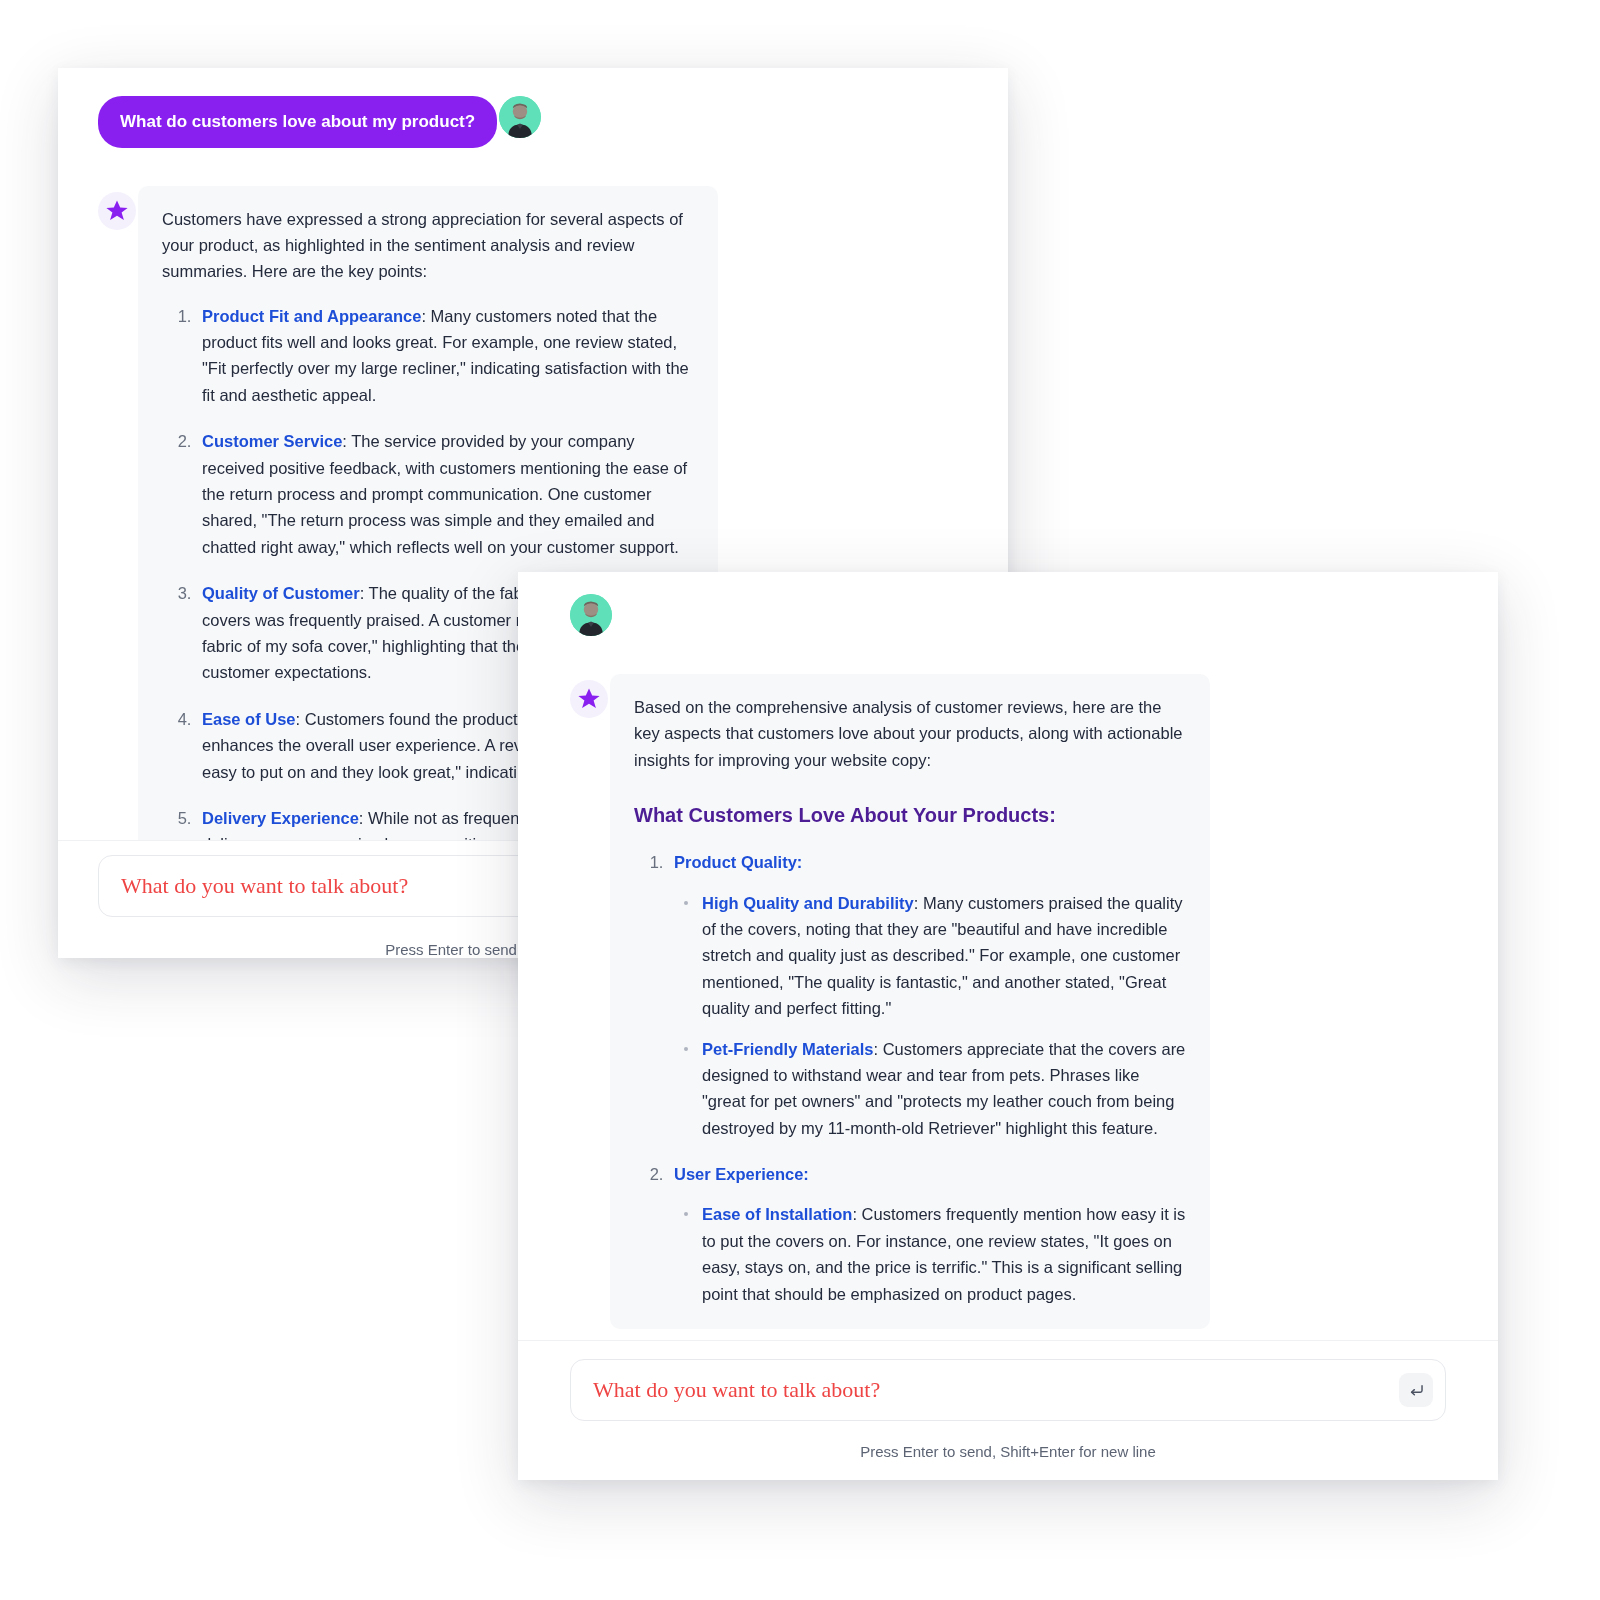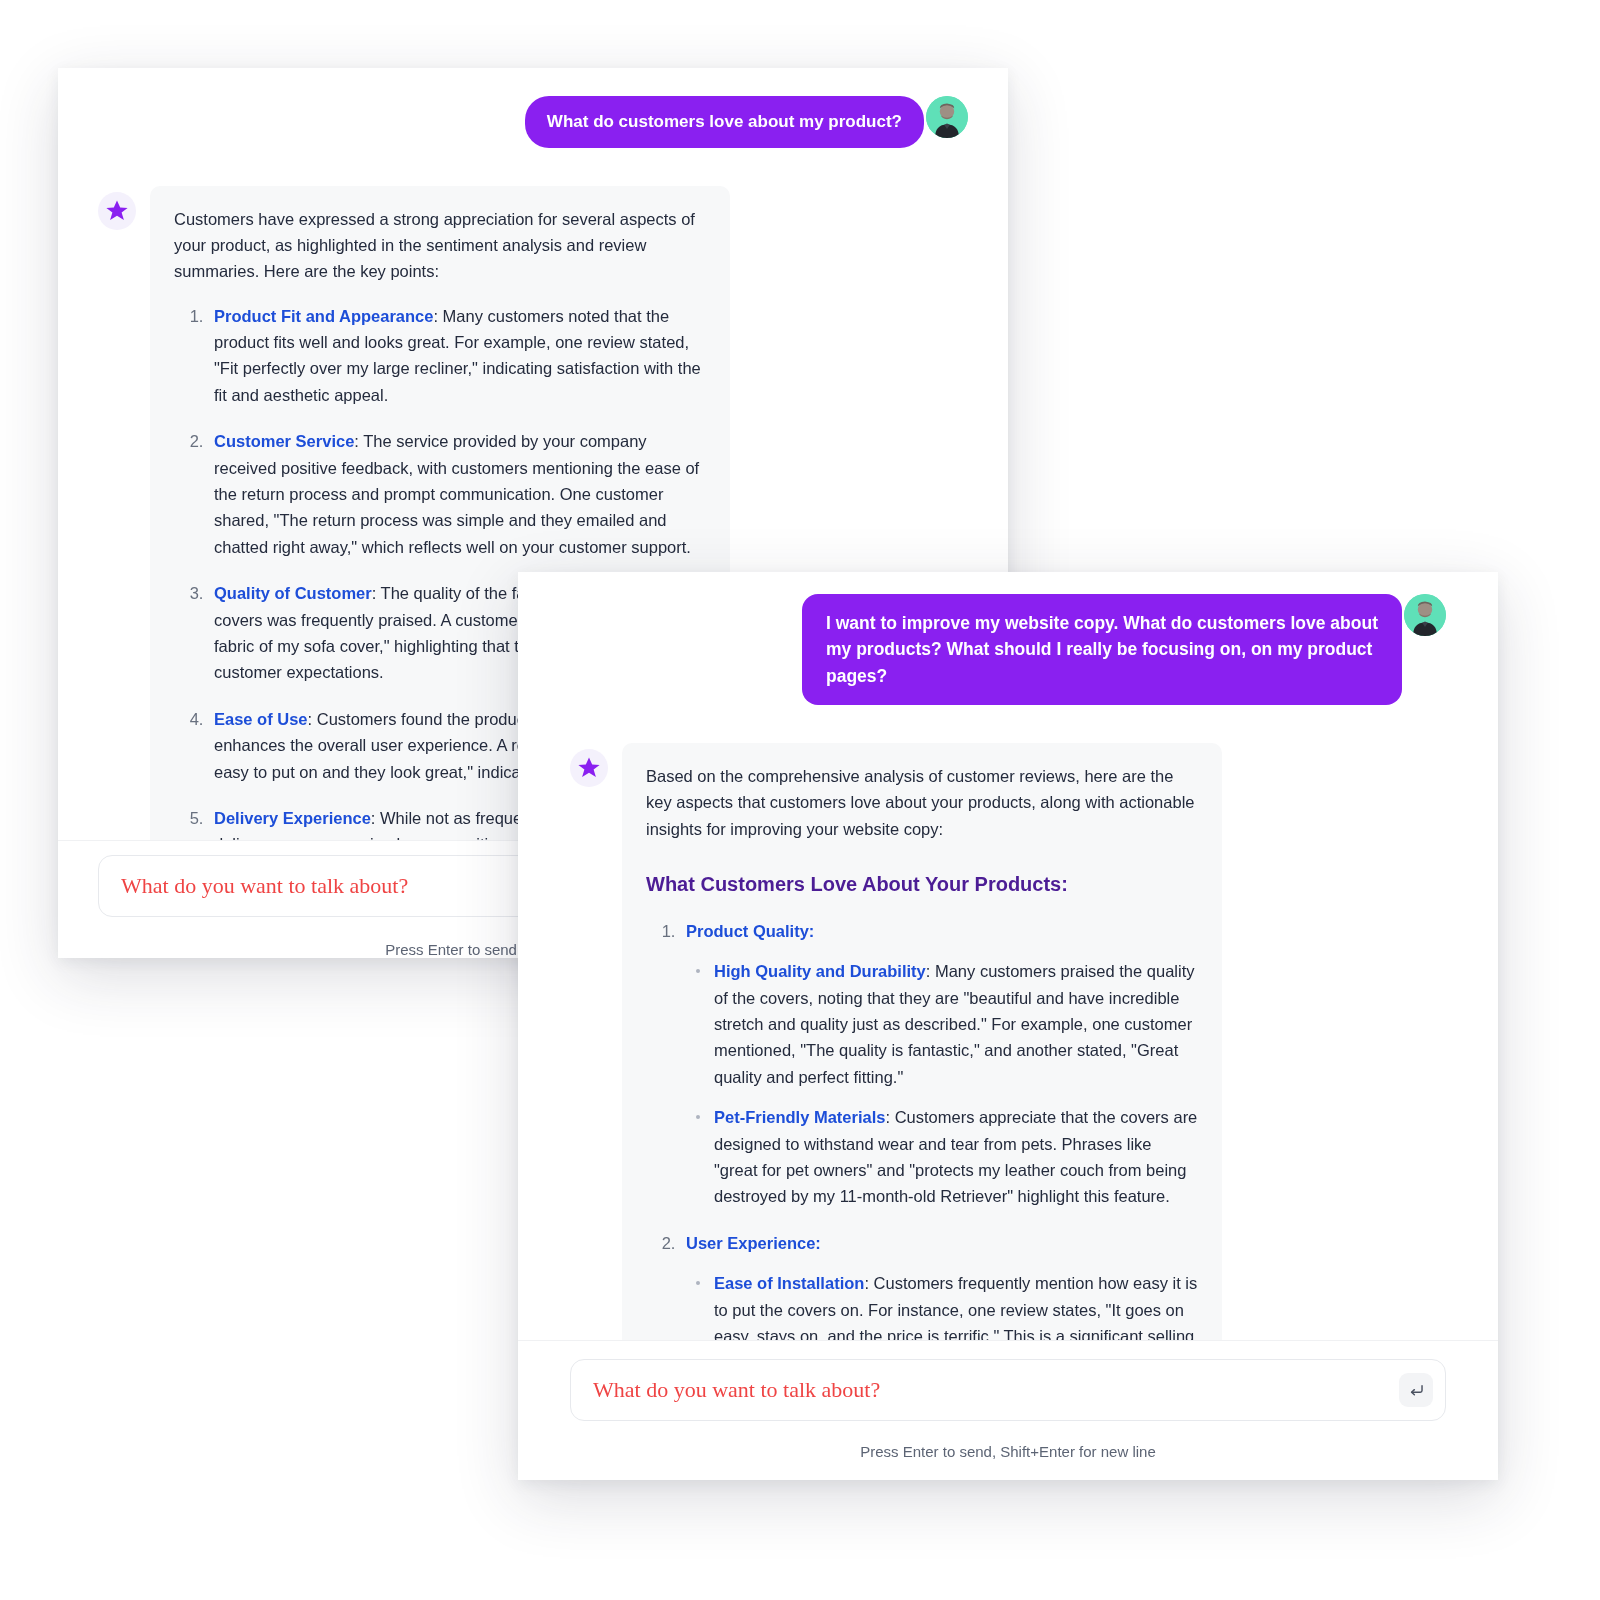--- a/index.html
+++ b/index.html
@@ -49,21 +49,20 @@
     padding: 28px 40px 0 40px;
     box-sizing: border-box;
   }
   .window-front .conversation {
     padding: 22px 52px 0 52px;
   }
 
   
   .user-row {
     display: flex;
-    justify-content: flex-end;
     align-items: flex-start;
     gap: 2px;
     margin-bottom: 38px;
   }
   .user-bubble {
     background: #8A20F0;
     color: #ffffff;
     border-radius: 24px;
     padding: 13px 22px;
     font-size: 17px;
@@ -87,21 +86,21 @@
     flex: 0 0 42px;
     overflow: hidden;
     position: relative;
   }
   .avatar svg { display: block; width: 42px; height: 42px; }
 
   
   .assistant-row {
     display: flex;
     align-items: flex-start;
-    gap: 14px;
+    gap: 2px;
   }
   .assistant-badge {
     width: 38px;
     height: 38px;
     border-radius: 50%;
     background: #F4F1FC;
     flex: 0 0 38px;
     display: flex;
     align-items: center;
     justify-content: center;
@@ -271,21 +270,20 @@
       <div class="composer-hint">Press Enter to send, Shift+Enter for new line</div>
     </div>
 
   </div>
 
   <div class="chat-window window-front">
 
     <div class="conversation">
 
       <div class="user-row">
-        <div class="user-bubble">I want to improve my website copy. What do customers love about my products? What should I really be focusing on, on my product pages?</div>
         <div class="avatar">
           <svg viewBox="0 0 42 42" xmlns="http://www.w3.org/2000/svg">
             <circle cx="21" cy="21" r="21" fill="#5FE0B8"></circle>
             <circle cx="21" cy="15.5" r="7.2" fill="#9E8F84"></circle>
             <path d="M13.8 12.2 Q21 6.5 28.2 12.2 Q28.6 8.5 21 7.6 Q13.6 8.4 13.8 12.2 Z" fill="#6E655E"></path>
             <path d="M15 19.5 Q21 24 27 19.5 Q26 22.6 21 23.2 Q16 22.6 15 19.5 Z" fill="#857468"></path>
             <path d="M9 42 Q9 28.5 21 28.5 Q33 28.5 33 42 Z" fill="#23262C"></path>
             <path d="M18.2 28.8 L21 33 L23.8 28.8 L21 27.6 Z" fill="#3A3F48"></path>
           </svg>
         </div>

